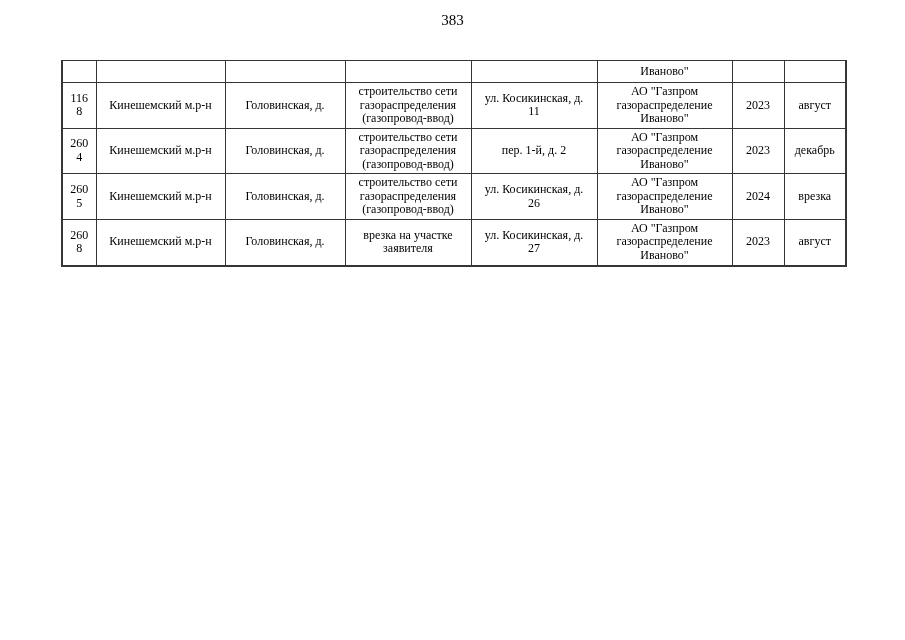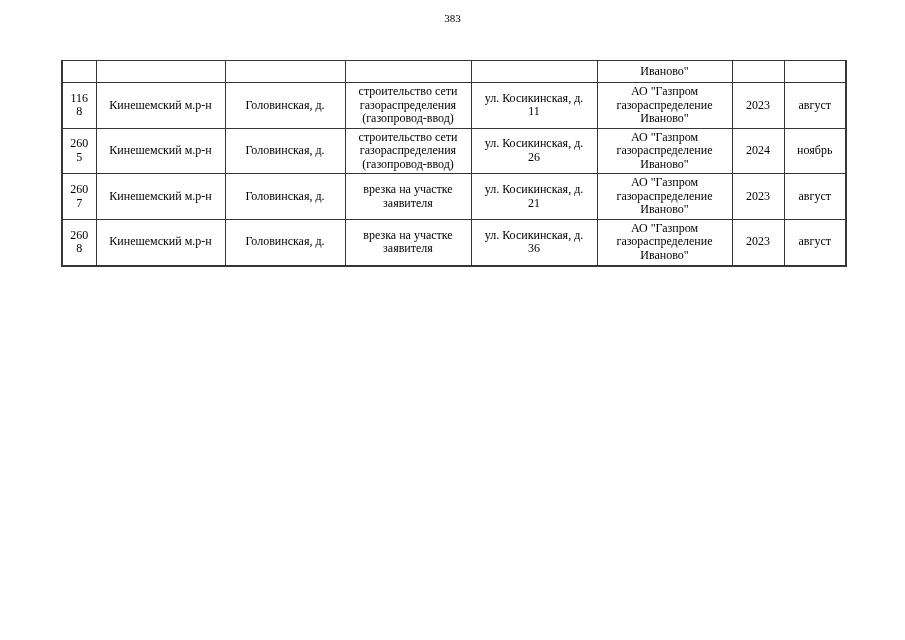--- a/index.html
+++ b/index.html
@@ -15,21 +15,21 @@
     font-family: "Liberation Serif", serif;
     color: #000000;
     overflow: hidden;
   }
   .page-number {
     position: absolute;
     top: 12px;
     left: 0;
     width: 100%;
     text-align: center;
-    font-size: 11px;
+    font-size: 15px;
   }
   table.doc-table {
     position: absolute;
     left: 61px;
     top: 60px;
     width: 784px;
     border-collapse: collapse;
     table-layout: fixed;
     border: 1px solid #363636;
     border-left-width: 2px;
@@ -82,44 +82,44 @@
           <td>1168</td>
           <td>Кинешемский м.р-н</td>
           <td>Головинская, д.</td>
           <td>строительство сети газораспределения (газопровод-ввод)</td>
           <td>ул. Косикинская, д. 11</td>
           <td>АО "Газпром газораспределение Иваново"</td>
           <td>2023</td>
           <td>август</td>
         </tr>
         <tr class="data-row">
+          <td>2604</td>
+          <td>Кинешемский м.р-н</td>
+          <td>Головинская, д.</td>
+          <td>строительство сети газораспределения (газопровод-ввод)</td>
+          <td>пер. 1-й, д. 2</td>
+          <td>АО "Газпром газораспределение Иваново"</td>
+          <td>2023</td>
+          <td>декабрь</td>
+        </tr>
+        <tr class="data-row">
           <td>2605</td>
           <td>Кинешемский м.р-н</td>
           <td>Головинская, д.</td>
           <td>строительство сети газораспределения (газопровод-ввод)</td>
           <td>ул. Косикинская, д. 26</td>
           <td>АО "Газпром газораспределение Иваново"</td>
           <td>2024</td>
-          <td>ноябрь</td>
-        </tr>
-        <tr class="data-row">
-          <td>2607</td>
-          <td>Кинешемский м.р-н</td>
-          <td>Головинская, д.</td>
-          <td>врезка на участке заявителя</td>
-          <td>ул. Косикинская, д. 21</td>
-          <td>АО "Газпром газораспределение Иваново"</td>
-          <td>2023</td>
-          <td>август</td>
+          <td>врезка</td>
         </tr>
         <tr class="data-row">
           <td>2608</td>
           <td>Кинешемский м.р-н</td>
           <td>Головинская, д.</td>
           <td>врезка на участке заявителя</td>
-          <td>ул. Косикинская, д. 36</td>
+          <td>ул. Косикинская, д. 27</td>
           <td>АО "Газпром газораспределение Иваново"</td>
           <td>2023</td>
           <td>август</td>
         </tr>
       </tbody>
   </table>
 </div>
 
 </body></html>

